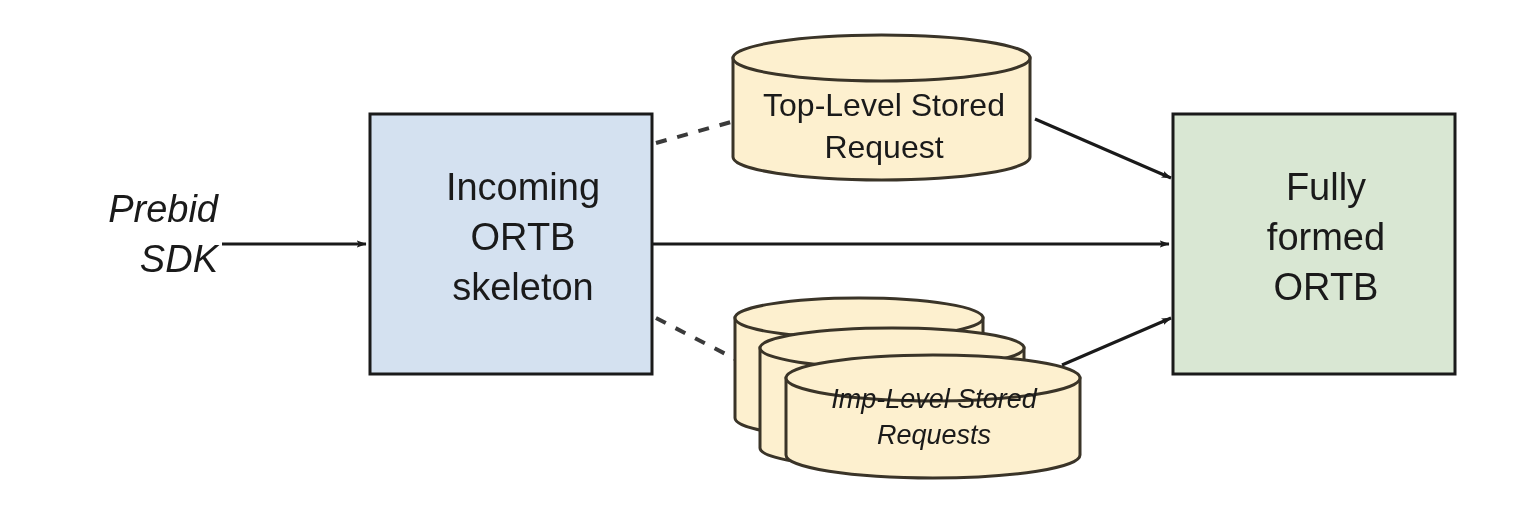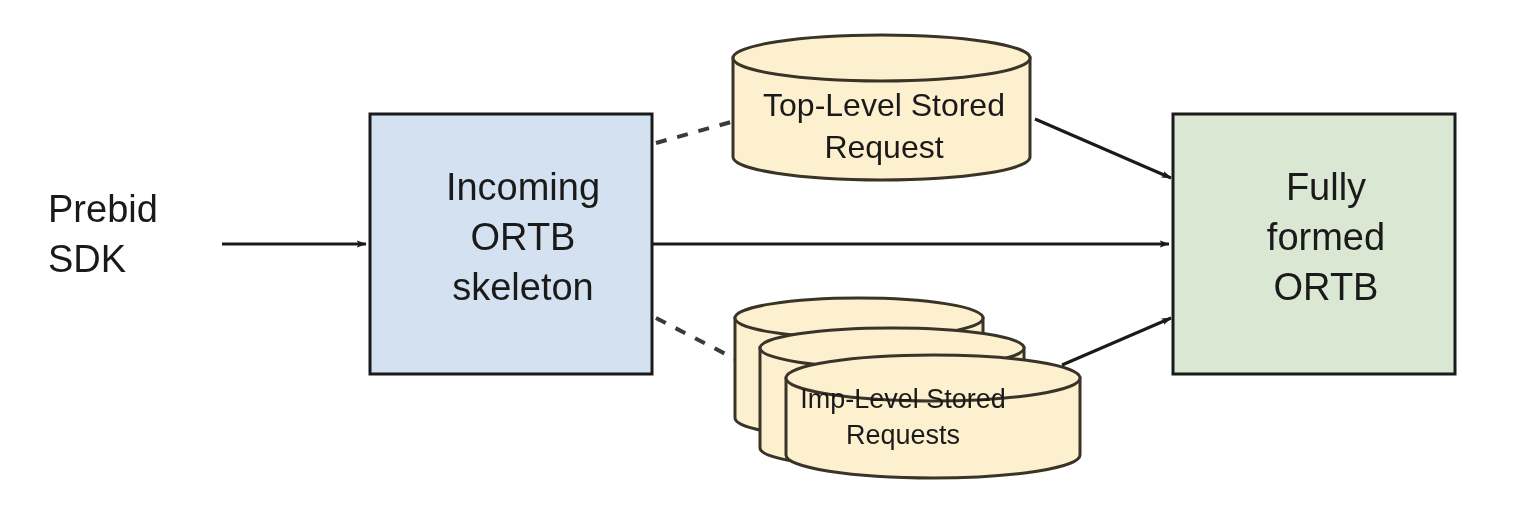--- a/index.html
+++ b/index.html
@@ -32,21 +32,22 @@
     color: #1a1a1a;
     line-height: 1.32;
     white-space: pre-line;
   }
   
   #label-prebid-sdk {
     left: 48px;
     top: 184px;
     width: 170px;
     font-size: 38px;
-    text-align: left;
+    text-align: right;
+    font-style: italic;
   }
   
   #label-incoming-ortb {
     left: 398px;
     top: 162px;
     width: 250px;
     font-size: 38px;
     text-align: center;
   }
   
@@ -60,25 +61,26 @@
   
   #label-top-level-stored {
     left: 738px;
     top: 84px;
     width: 292px;
     font-size: 32px;
     text-align: center;
   }
   
   #label-imp-level-stored {
-    left: 757px;
+    left: 788px;
     top: 382px;
     width: 292px;
     font-size: 27px;
     text-align: center;
+    font-style: italic;
   }
 </style>
 </head>
 <body>
 
 <div id="diagram-canvas">
 
   <svg id="diagram-svg" viewBox="0 0 1532 514">
     <defs>
       <marker id="arrow-solid" markerWidth="11" markerHeight="11" refX="9.4" refY="4" orient="auto" markerUnits="userSpaceOnUse">

